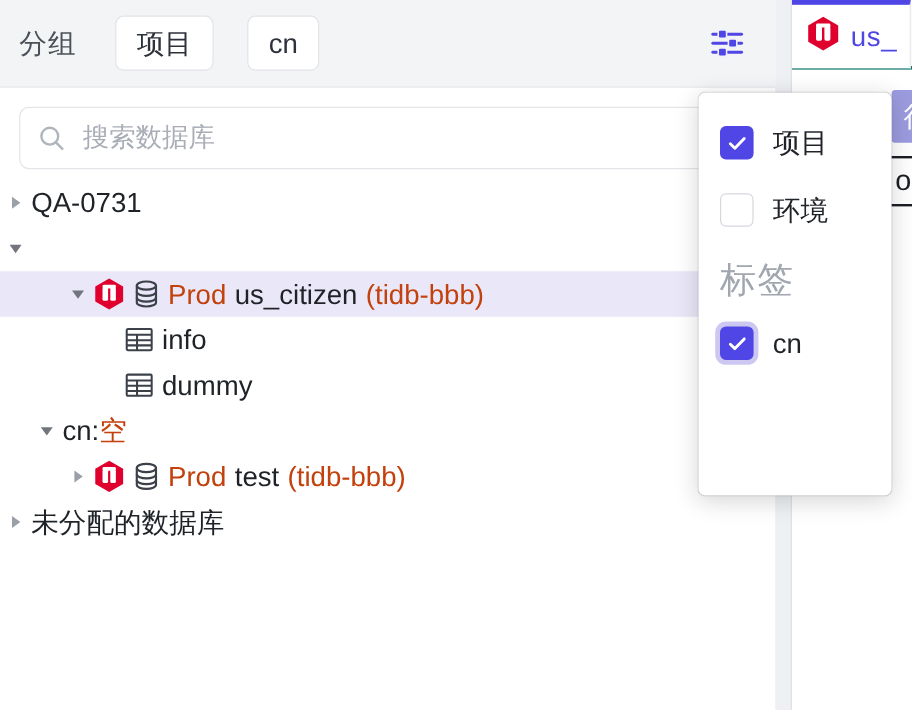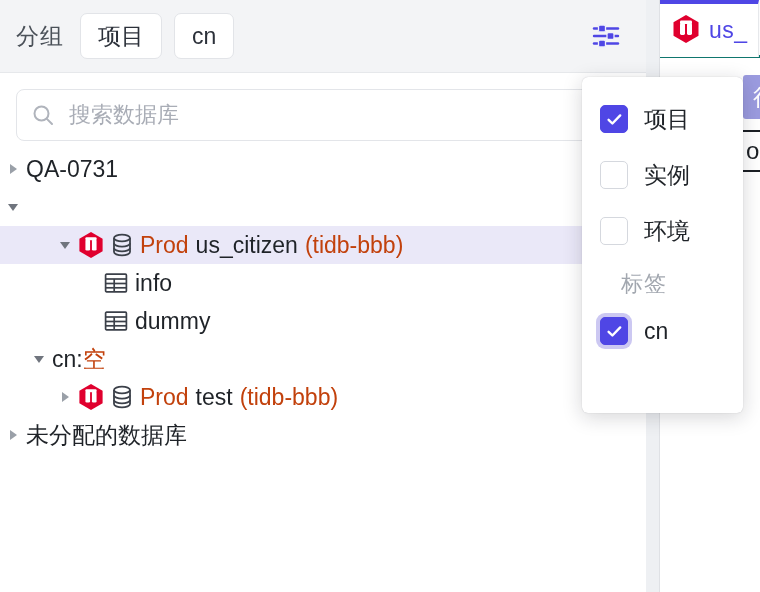--- a/index.html
+++ b/index.html
@@ -20,20 +20,21 @@
   }
 
   
   #group-header{
     height:73px; width:100%;
     background:#f3f4f6;
     border-bottom:1px solid #e6e8eb;
     display:flex; align-items:center;
     padding:0 14px 0 16px;
     position:relative;
+    gap:16px;
   }
   #group-label{
     font-size:23px; color:#4b5159; letter-spacing:1px;
     margin-right:16px; white-space:nowrap;
   }
   .chip{
     background:#ffffff;
     border:1px solid #e2e4e8;
     border-radius:7px;
     height:46px;
@@ -153,24 +154,23 @@
   .dd-item .lbl{ font-size:23px; color:#1f2328; margin-left:16px; }
   .cb{
     width:28px; height:28px; border-radius:5px;
     border:1.6px solid #d5d8de; background:#fff;
     flex:0 0 auto;
     display:flex; align-items:center; justify-content:center;
   }
   .cb.checked{ background:#4f46e5; border-color:#4f46e5; }
   .cb.focused{ box-shadow:0 0 0 4px #ccc8f2; }
   .dd-section{
-    font-size:22px; color:#a2a7af;
+    font-size:30px; color:#a2a7af;
     padding:10px 0 4px 18px;
     letter-spacing:1px;
-    margin-left:21px;
   }
 </style>
 </head>
 <body>
 
 <div id="left-panel">
 
   <div id="group-header">
     <span id="group-label">分组</span>
 
@@ -375,24 +375,20 @@
       <div class="dd-item">
         <span class="cb checked">
           <svg width="19" height="19" viewBox="0 0 19 19" fill="none">
             <path d="M3.6 9.8 L7.4 13.5 L15.2 5.4" stroke="#ffffff" stroke-width="2.4" stroke-linecap="round" stroke-linejoin="round"></path>
           </svg>
         </span>
         <span class="lbl">项目</span>
       </div>
       <div class="dd-item">
         <span class="cb"></span>
-        <span class="lbl">实例</span>
-      </div>
-      <div class="dd-item">
-        <span class="cb"></span>
         <span class="lbl">环境</span>
       </div>
     </div>
   <div class="dd-section">标签</div>
   <div id="dd-tags">
       <div class="dd-item">
         <span class="cb checked focused">
           <svg width="19" height="19" viewBox="0 0 19 19" fill="none">
             <path d="M3.6 9.8 L7.4 13.5 L15.2 5.4" stroke="#ffffff" stroke-width="2.4" stroke-linecap="round" stroke-linejoin="round"></path>
           </svg>

